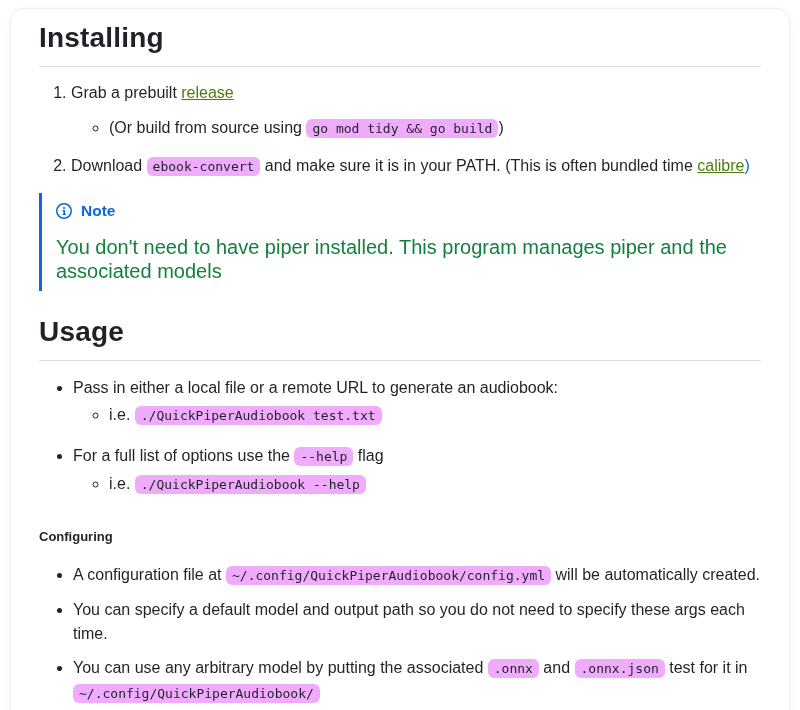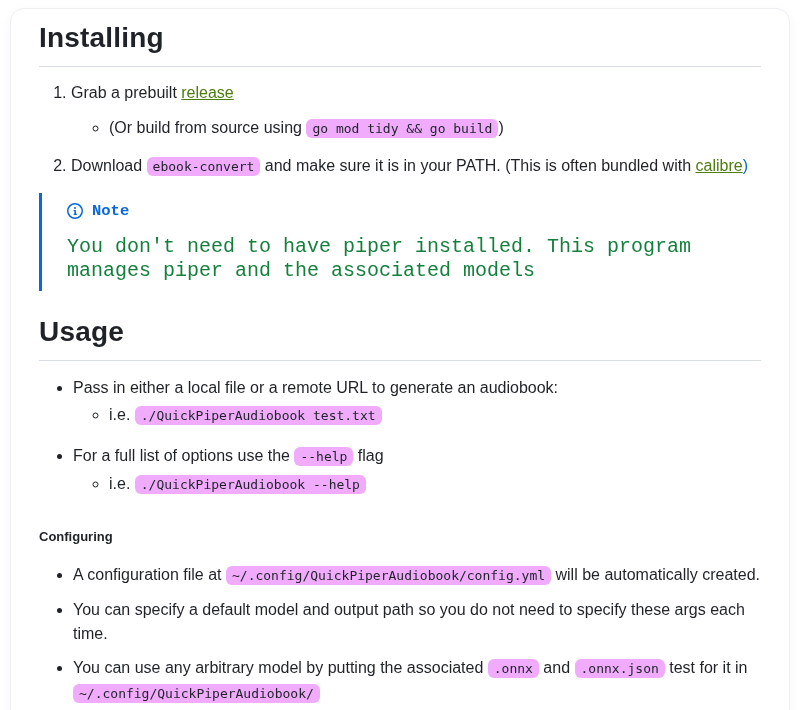--- a/index.html
+++ b/index.html
@@ -61,22 +61,21 @@
     background: #f0abfc;
     border-radius: 6px;
     padding: 2px 6px;
     white-space: nowrap;
   }
   a.md-link { color: #4d7c0f; text-decoration: underline; cursor: pointer; }
   .link-color { color: #0969da; }
   .note-callout {
     margin-top: 14px;
     border-left: 3px solid #0969da;
-    padding: 6px 16px 8px 25px;
-    font-family: Liberation Mono, monospace;
+    padding: 6px 16px 8px 14px;
   }
   .note-title {
     display: flex; align-items: center; gap: 9px;
     color: #0969da;
     font-weight: 600;
     font-size: 15.5px;
     line-height: 24px;
   }
   .note-body {
     margin-top: 12px;
@@ -118,21 +117,21 @@
   <ol class="main-list">
     <li>
       <span>Grab a prebuilt </span><a class="md-link">release</a>
       <ul class="sub-list">
         <li>
           <span>(Or build from source using </span><code class="inline-code">go mod tidy &amp;&amp; go build</code><span>)</span>
         </li>
       </ul>
     </li>
     <li>
-      <span>Download </span><code class="inline-code">ebook-convert</code><span> and make sure it is in your PATH. (This is often bundled with </span><a class="md-link">calibre</a><span class="link-color">)</span>
+      <span>Download </span><code class="inline-code">ebook-convert</code><span> and make sure it is in your PATH. (This is often bundled time </span><a class="md-link">calibre</a><span class="link-color">)</span>
     </li>
   </ol>
 
   <div class="note-callout">
     <div class="note-title">
       <span style="display:inline-flex">
         <svg width="16" height="16" viewBox="0 0 16 16" fill="#0969da" aria-hidden="true">
           <path d="M0 8a8 8 0 1 1 16 0A8 8 0 0 1 0 8Zm8-6.5a6.5 6.5 0 1 0 0 13 6.5 6.5 0 0 0 0-13ZM6.5 7.75A.75.75 0 0 1 7.25 7h1a.75.75 0 0 1 .75.75v2.75h.25a.75.75 0 0 1 0 1.5h-2a.75.75 0 0 1 0-1.5h.25v-2h-.25a.75.75 0 0 1-.75-.75ZM8 6a1 1 0 1 1 0-2 1 1 0 0 1 0 2Z"></path>
         </svg>
       </span>

